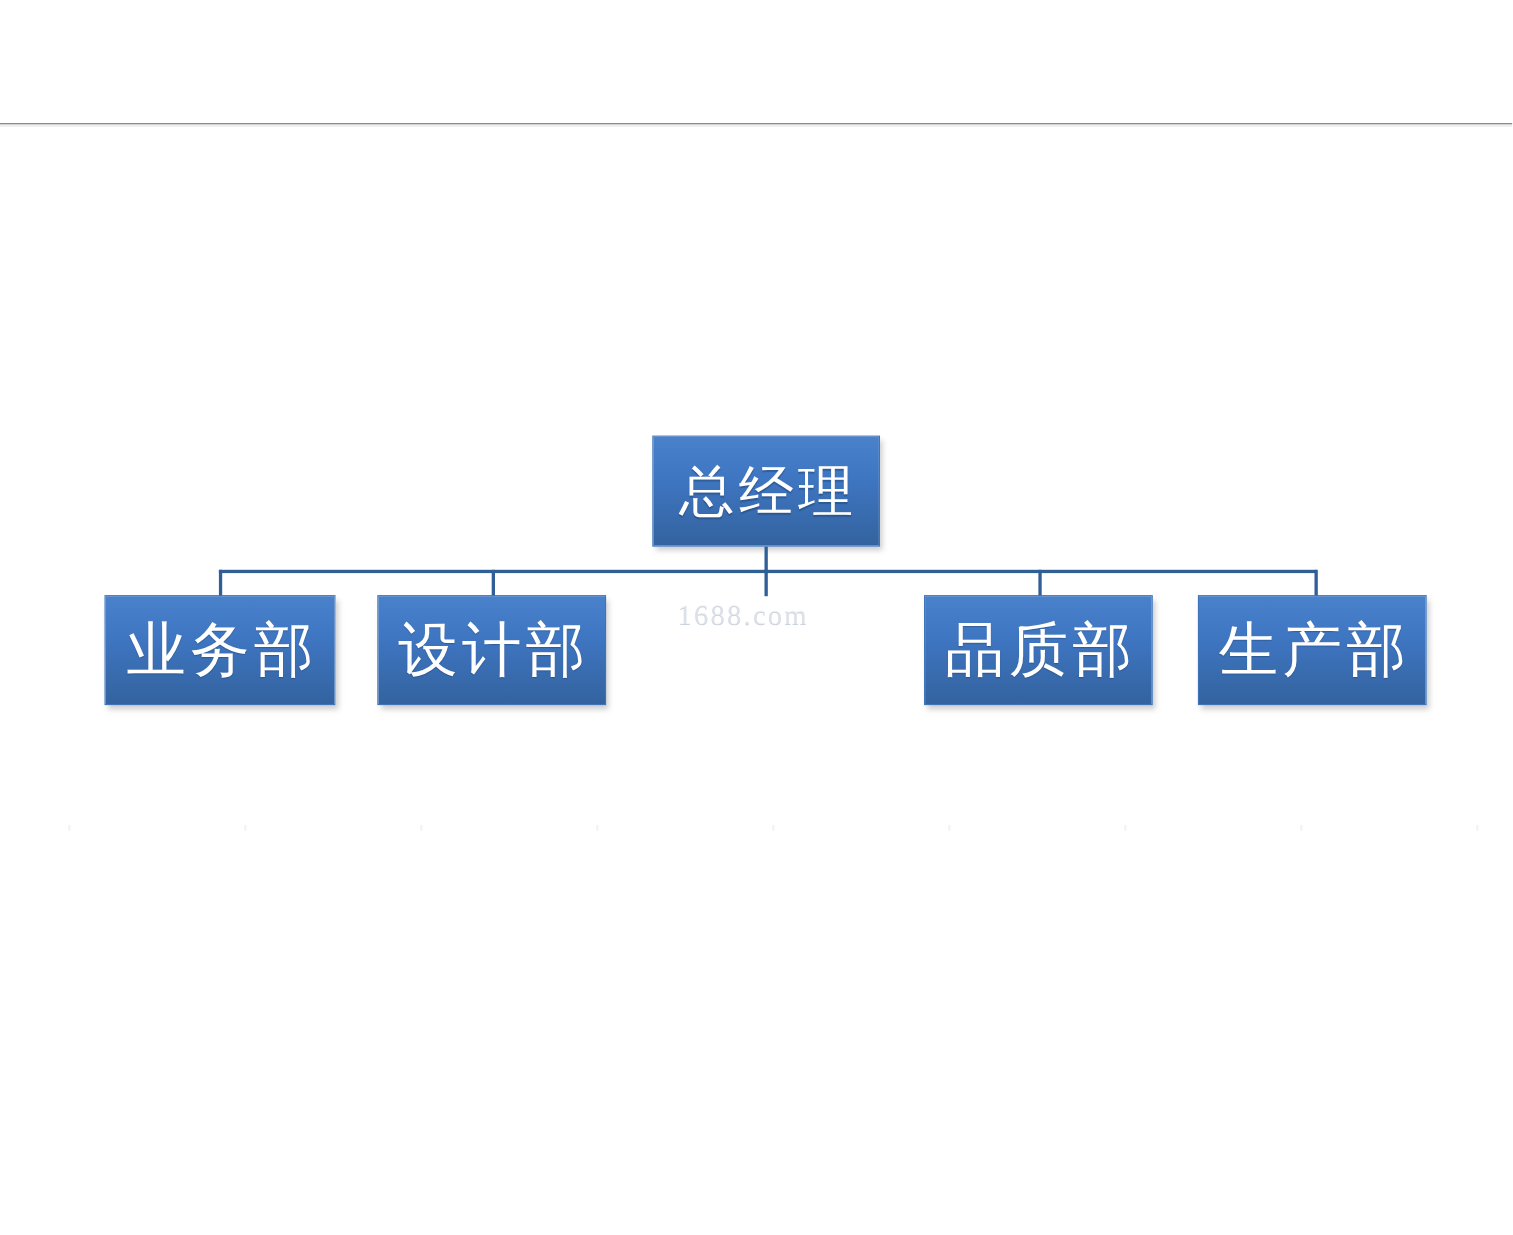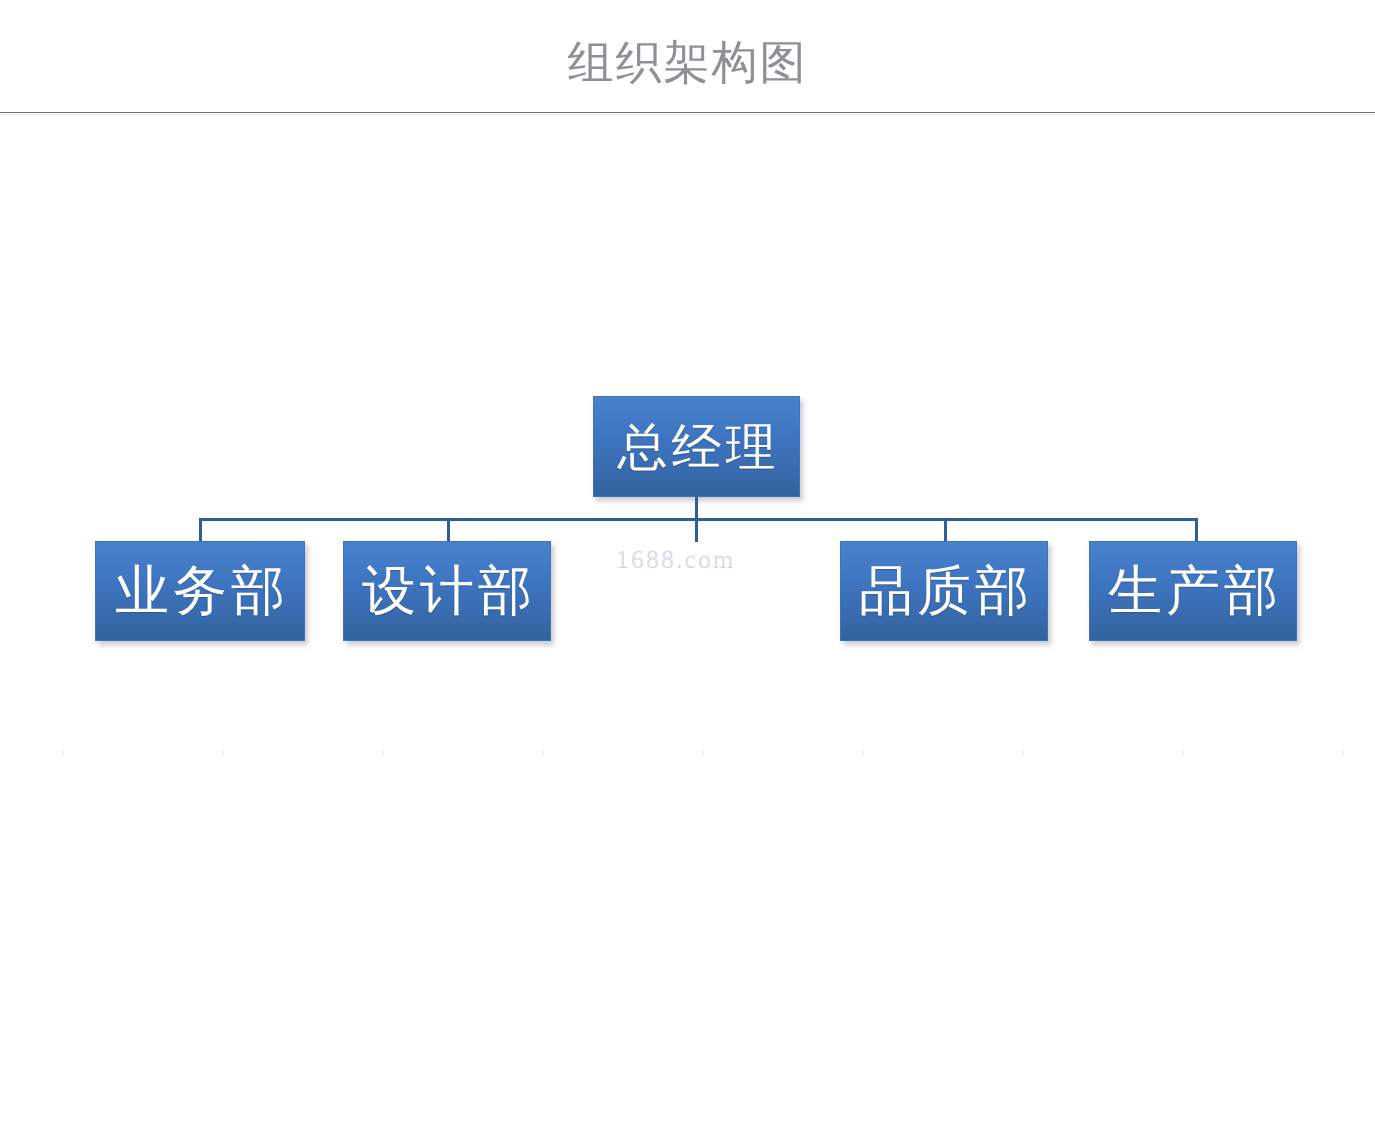--- a/index.html
+++ b/index.html
@@ -137,21 +137,20 @@
     height: 5px;
     background: #f2f2f2;
   }
 </style>
 </head>
 <body>
 
 <div class="page">
 
   <div class="title-bar">
-    <div class="title-text">组织架构图</div>
     <div class="title-rule"></div>
     <div class="title-rule-soft"></div>
   </div>
 
   <div class="chart">
 
     <div class="node node-root" style="left:593px; top:396px; width:207px; height:101px;">
       <span class="node-label">总经理</span>
     </div>
 

